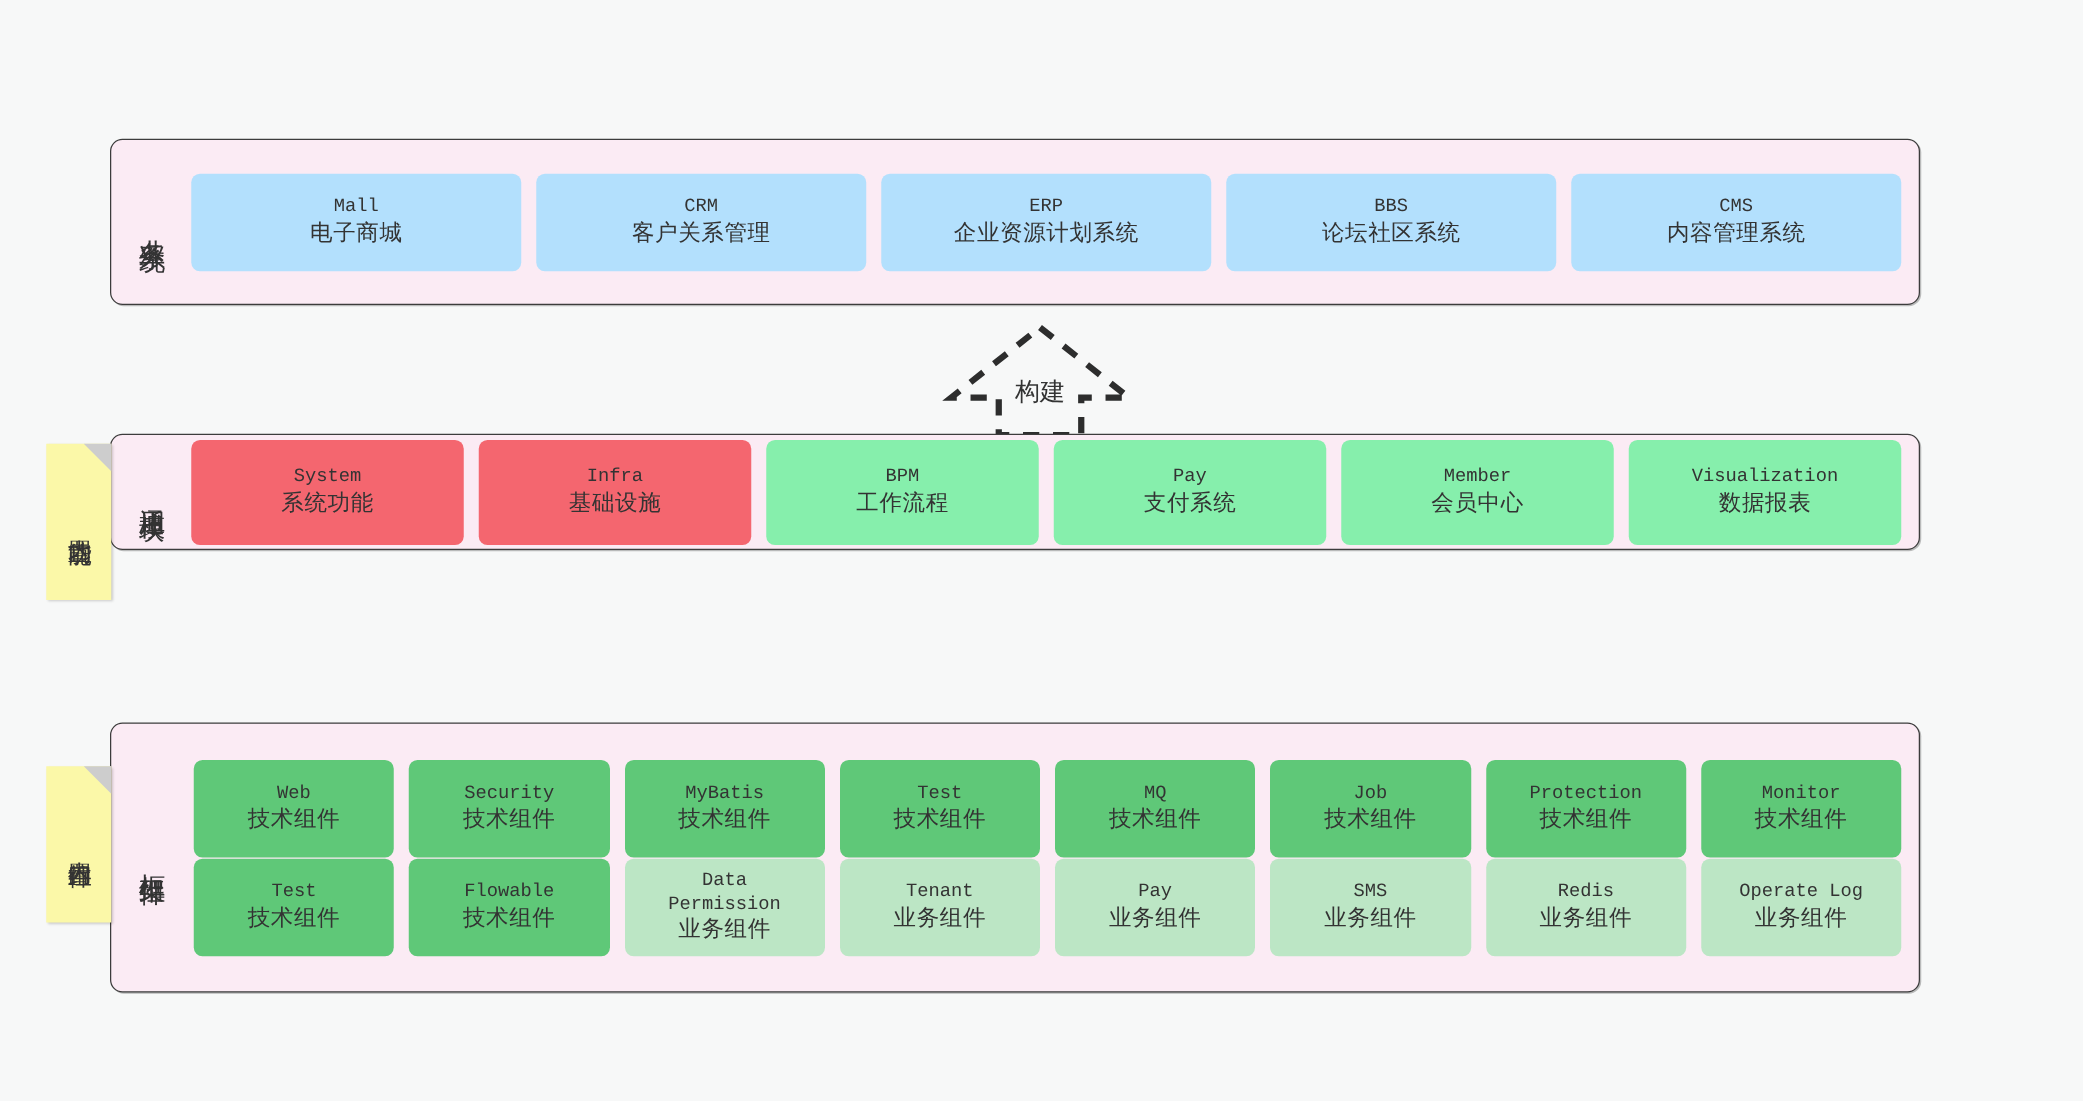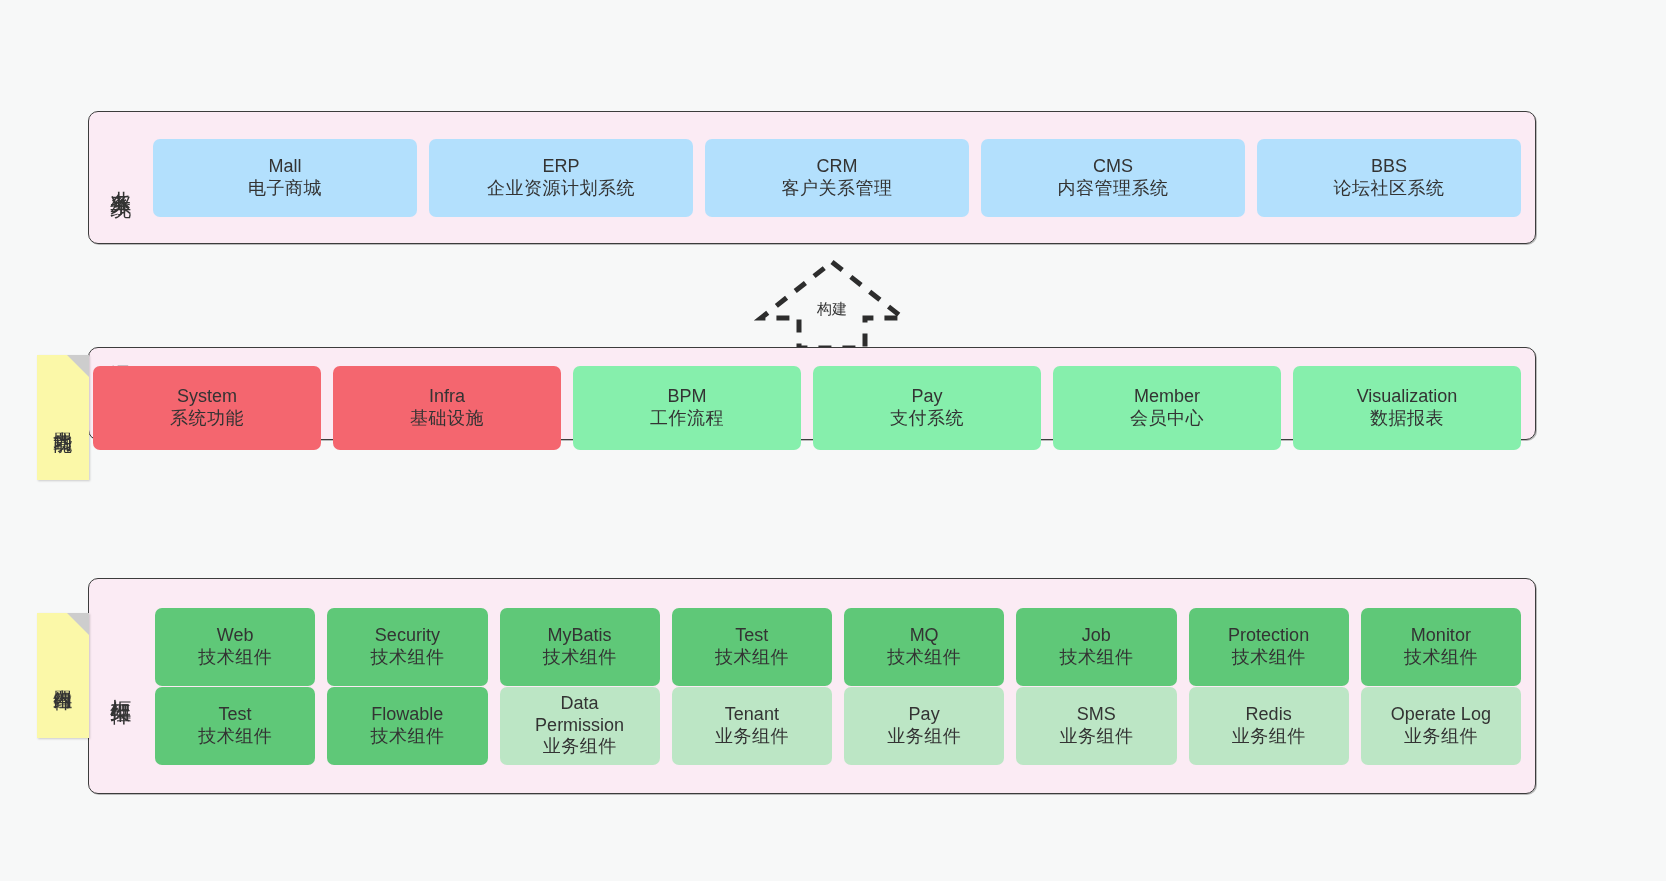--- a/index.html
+++ b/index.html
@@ -84,22 +84,23 @@
     flex-direction: column;
     align-items: center;
     justify-content: center;
     text-align: center;
     box-sizing: border-box;
     padding: 6px 4px;
     line-height: 1.22;
     color: #333333;
   }
   .card .en {
-    font-size: 18px;
+    font-size: 15px;
     white-space: pre-line;
+    font-family: Liberation Mono, monospace;
   }
   .card .cn {
     font-size: 18px;
     letter-spacing: 0.5px;
   }
 
   .card-blue  { background: #b3e0fd; height: 78px; }
   .card-red   { background: #f4666f; height: 84px; }
   .card-pink  { background: #86efac; height: 84px; }
   .card-green { background: #5fc878; height: 78px; }
@@ -140,66 +141,66 @@
     position: absolute;
     width: 150px;
     height: 92px;
   }
   .arrow svg { display: block; overflow: visible; }
   .arrow-label {
     position: absolute;
     left: 50%;
     transform: translateX(-50%);
     top: 42px;
-    font-size: 15px;
+    font-size: 20px;
     color: #333;
     background: transparent;
     white-space: nowrap;
     user-select: none;
   }
 </style>
 </head>
 <body>
 
 <div class="canvas">
 
   <div class="layer layer-bg-top" id="layer-business" style="left:88px; top:111px; width:1448px; height:133px;">
     <div class="layer-title">业务系统</div>
     <div class="layer-body" id="business-cards">
         <div class="card card-blue">
           <div class="en">Mall</div>
           <div class="cn">电子商城</div>
         </div>
         <div class="card card-blue">
+          <div class="en">CRM</div>
+          <div class="cn">客户关系管理</div>
+        </div>
+        <div class="card card-blue">
           <div class="en">ERP</div>
           <div class="cn">企业资源计划系统</div>
         </div>
         <div class="card card-blue">
-          <div class="en">CRM</div>
-          <div class="cn">客户关系管理</div>
+          <div class="en">BBS</div>
+          <div class="cn">论坛社区系统</div>
         </div>
         <div class="card card-blue">
           <div class="en">CMS</div>
           <div class="cn">内容管理系统</div>
-        </div>
-        <div class="card card-blue">
-          <div class="en">BBS</div>
-          <div class="cn">论坛社区系统</div>
         </div>
       </div>
   </div>
 
   <div class="arrow" style="left:757px; top:258px;">
     <svg width="150" height="92" viewBox="0 0 150 92" aria-hidden="true">
       <path d="M75 4 L146 60 L108 60 L108 90 L42 90 L42 60 L4 60 Z" fill="none" stroke="#2d2d2d" stroke-width="5" stroke-dasharray="13 11" stroke-linejoin="miter"></path>
     </svg>
     <span class="arrow-label">构建</span>
   </div>
 
-  <div class="layer layer-bg-mid" id="layer-common" style="left:88px; top:347px; width:1448px; height:93px;flex-direction:column;">
+  <div class="layer layer-bg-mid" id="layer-common" style="left:88px; top:347px; width:1448px; height:93px;">
     <div class="layer-title">通用模块</div>
     <div class="layer-body" id="common-cards">
         <div class="card card-red">
           <div class="en">System</div>
           <div class="cn">系统功能</div>
         </div>
         <div class="card card-red">
           <div class="en">Infra</div>
           <div class="cn">基础设施</div>
         </div>

